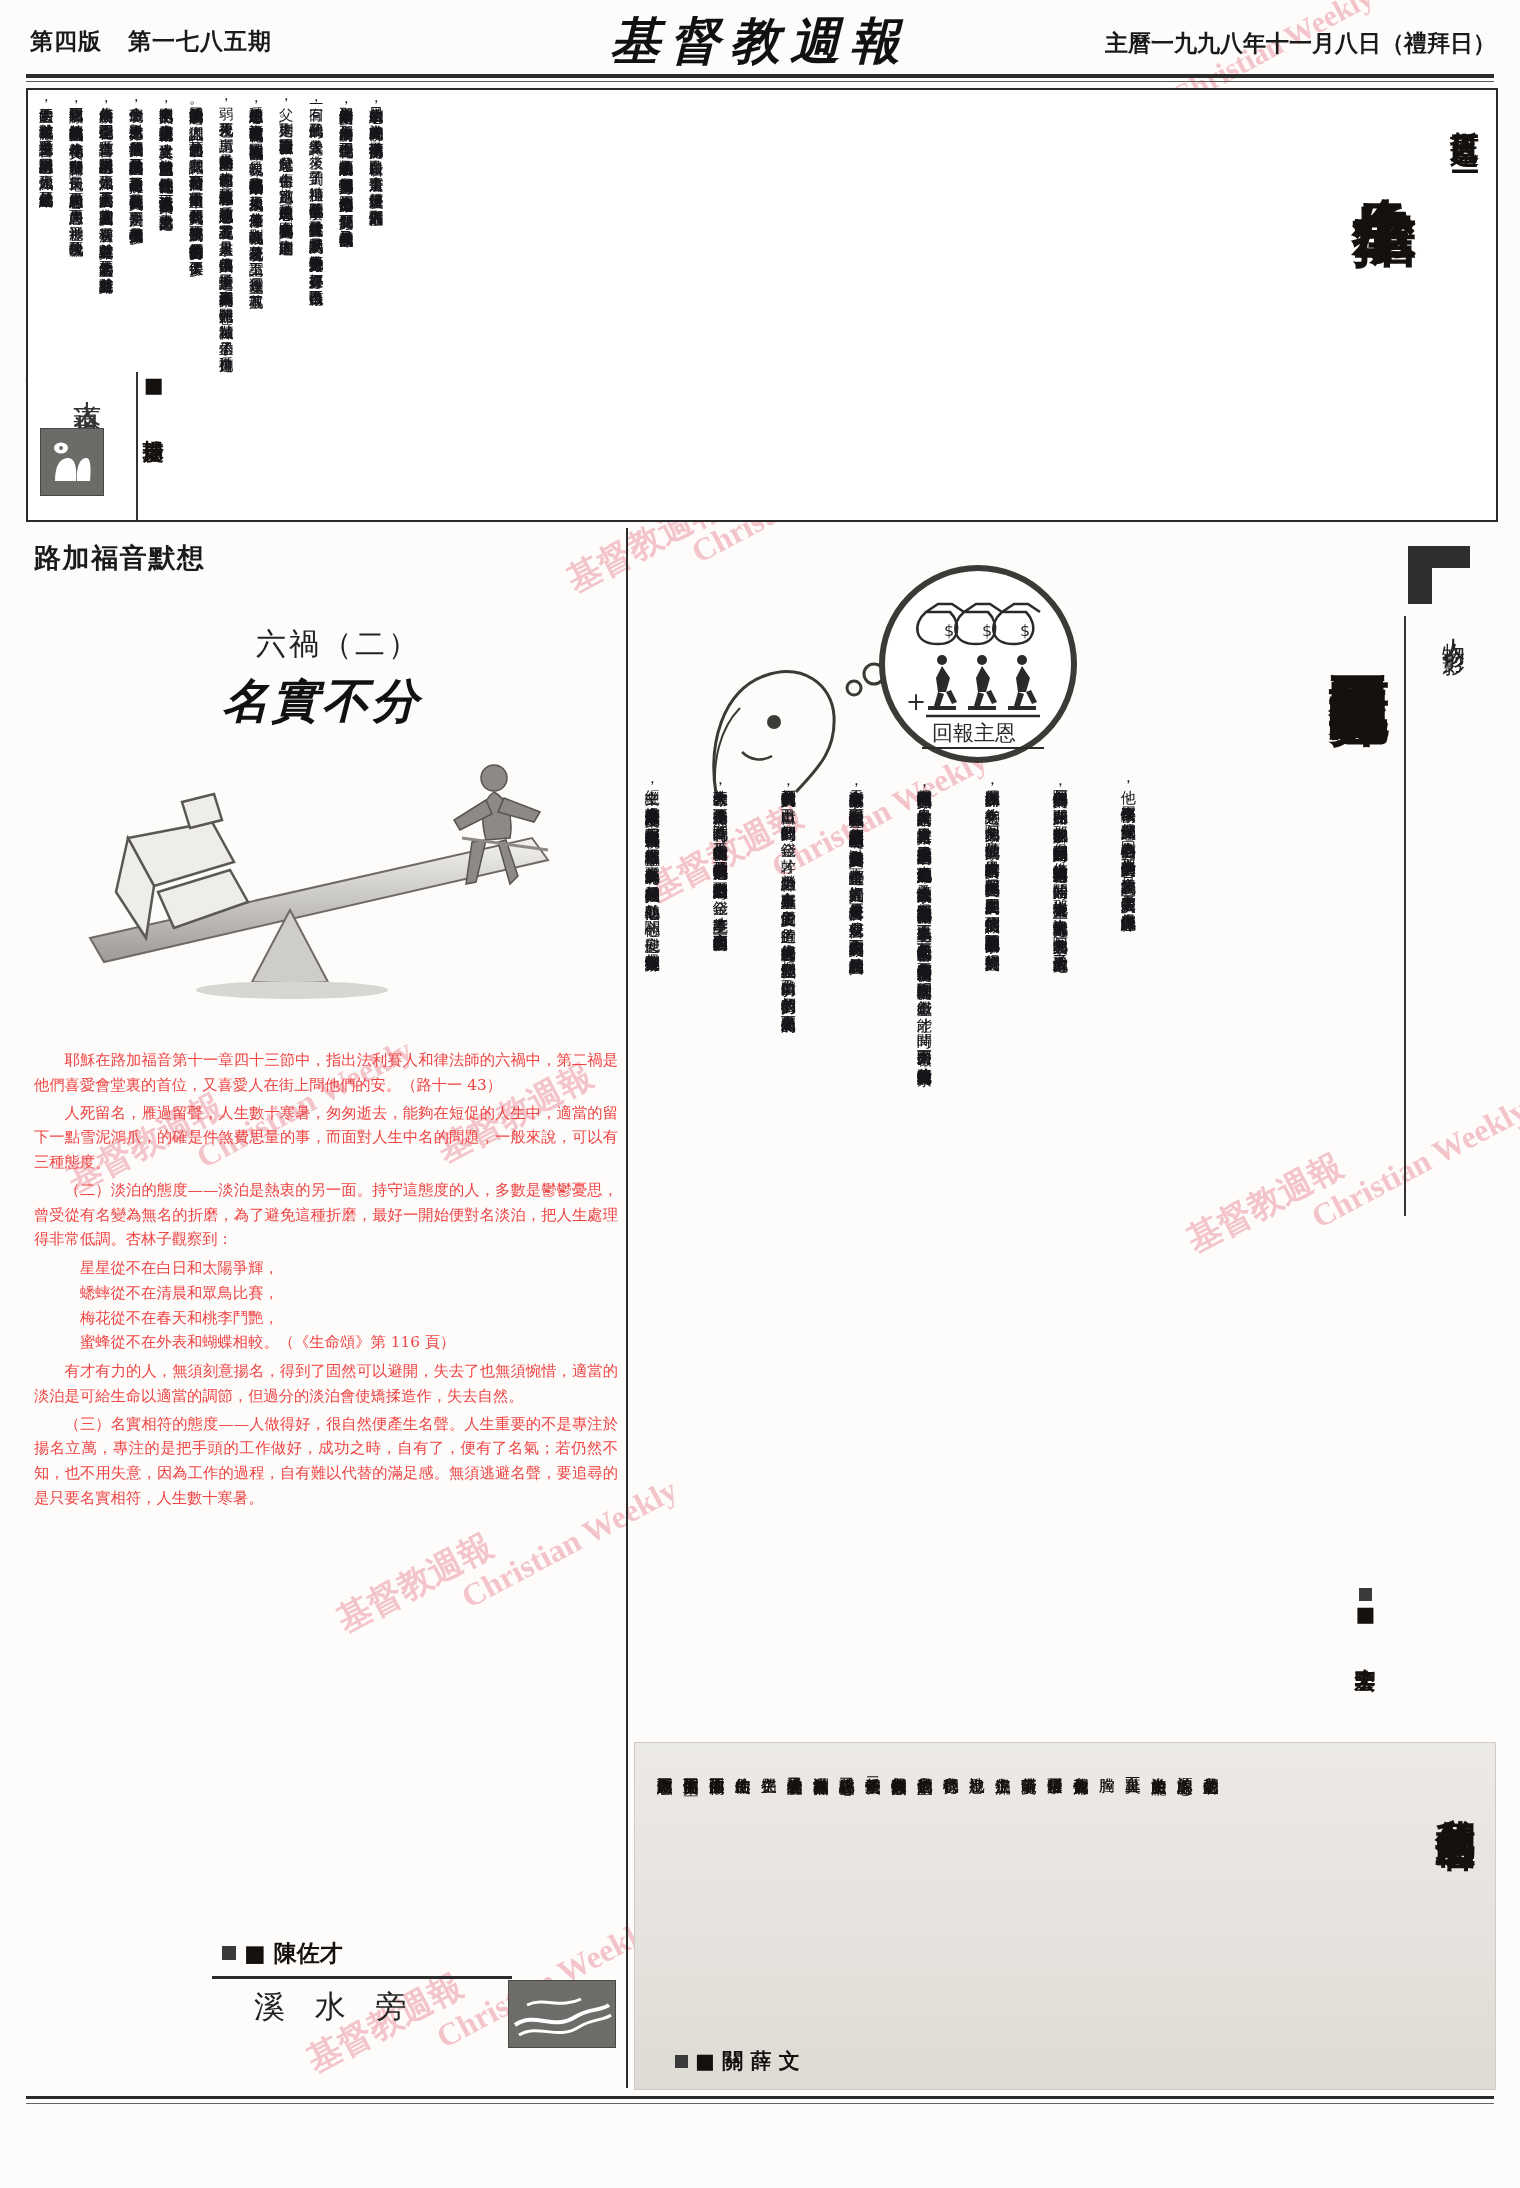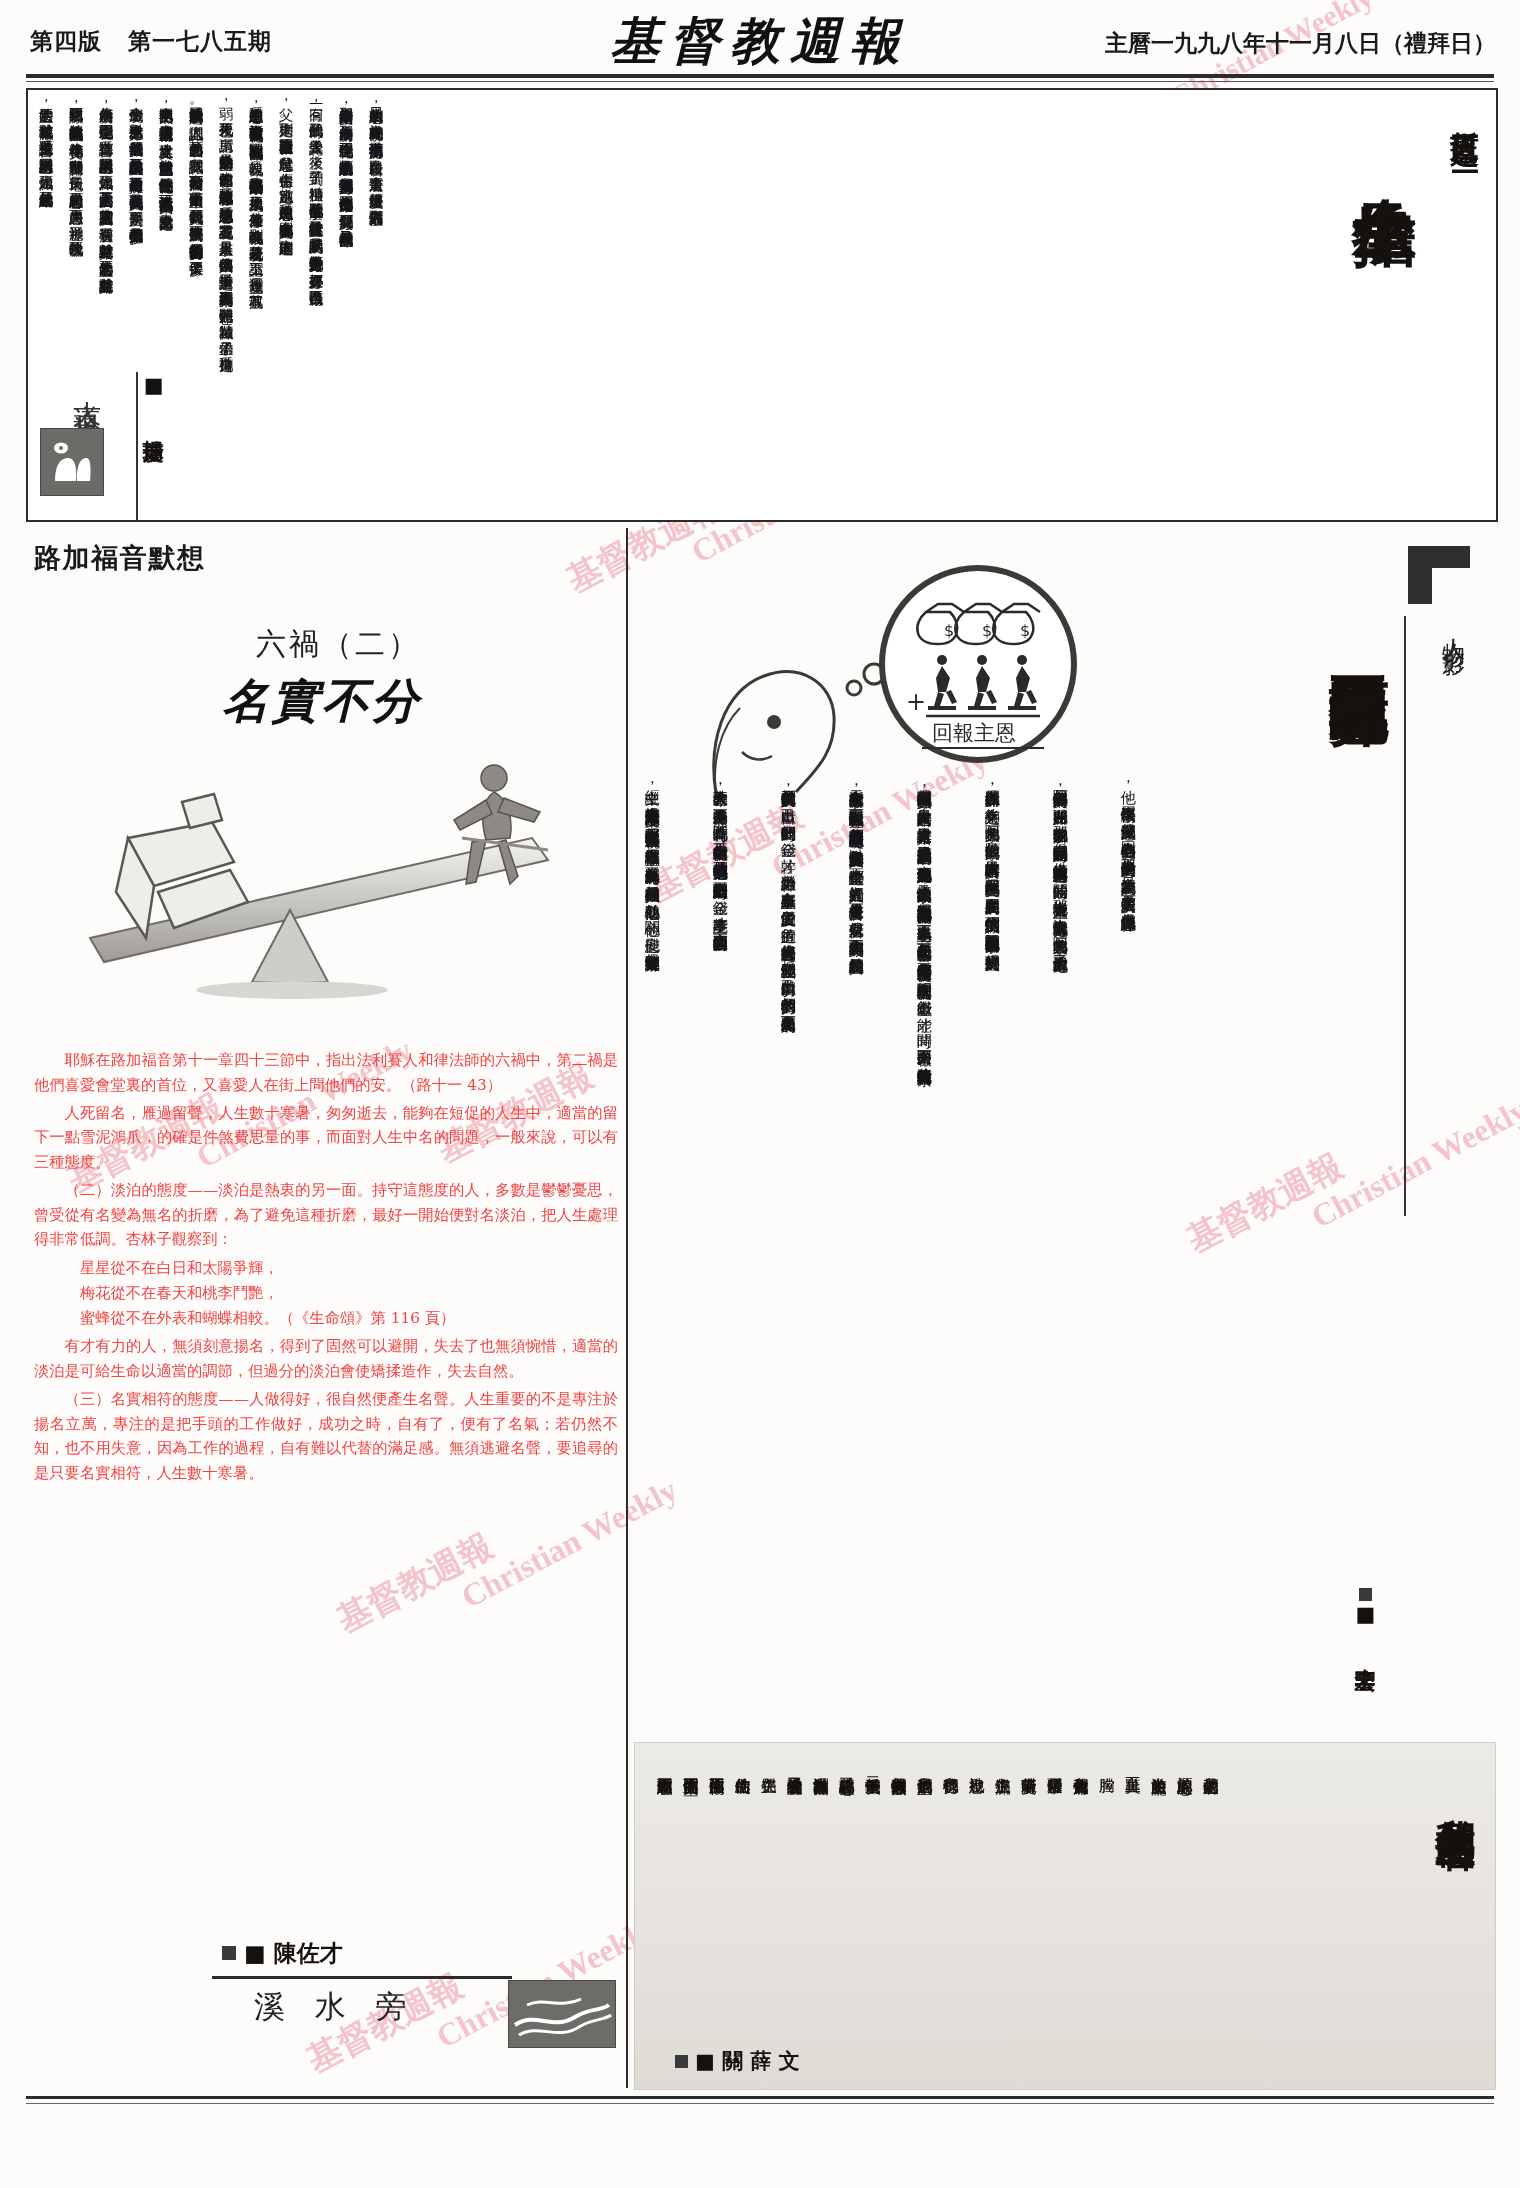--- a/index.html
+++ b/index.html
@@ -274,20 +274,21 @@
       </g>
       <path d="M400 96 L486 108" stroke="#8d8a86" stroke-width="3" fill="none"></path>
     </svg>
 
     <div class="luke-body" id="luke-body">
         <p>耶穌在路加福音第十一章四十三節中，指出法利賽人和律法師的六禍中，第二禍是他們喜愛會堂裏的首位，又喜愛人在街上問他們的安。（路十一 43）</p>
         <p>人死留名，雁過留聲，人生數十寒暑，匆匆逝去，能夠在短促的人生中，適當的留下一點雪泥鴻爪，的確是件煞費思量的事，而面對人生中名的問題，一般來說，可以有三種態度。</p>
         <p>（二）淡泊的態度——淡泊是熱衷的另一面。持守這態度的人，多數是鬱鬱憂思，曾受從有名變為無名的折磨，為了避免這種折磨，最好一開始便對名淡泊，把人生處理得非常低調。杏林子觀察到：</p>
         <div class="poem">
           <div>星星從不在白日和太陽爭輝，</div>
+          <div>蟋蟀從不在清晨和眾鳥比賽，</div>
           <div>梅花從不在春天和桃李鬥艷，</div>
           <div>蜜蜂從不在外表和蝴蝶相較。（《生命頌》第 116 頁）</div>
         </div>
         <p>有才有力的人，無須刻意揚名，得到了固然可以避開，失去了也無須惋惜，適當的淡泊是可給生命以適當的調節，但過分的淡泊會使矯揉造作，失去自然。</p>
         <p>（三）名實相符的態度——人做得好，很自然便產生名聲。人生重要的不是專注於揚名立萬，專注的是把手頭的工作做好，成功之時，自有了，便有了名氣；若仍然不知，也不用失意，因為工作的過程，自有難以代替的滿足感。無須逃避名聲，要追尋的是只要名實相符，人生數十寒暑。</p>
       </div>
 
     <div class="byline-luke">
       <span class="sq"></span><span>■ 陳佐才</span>
     </div>

